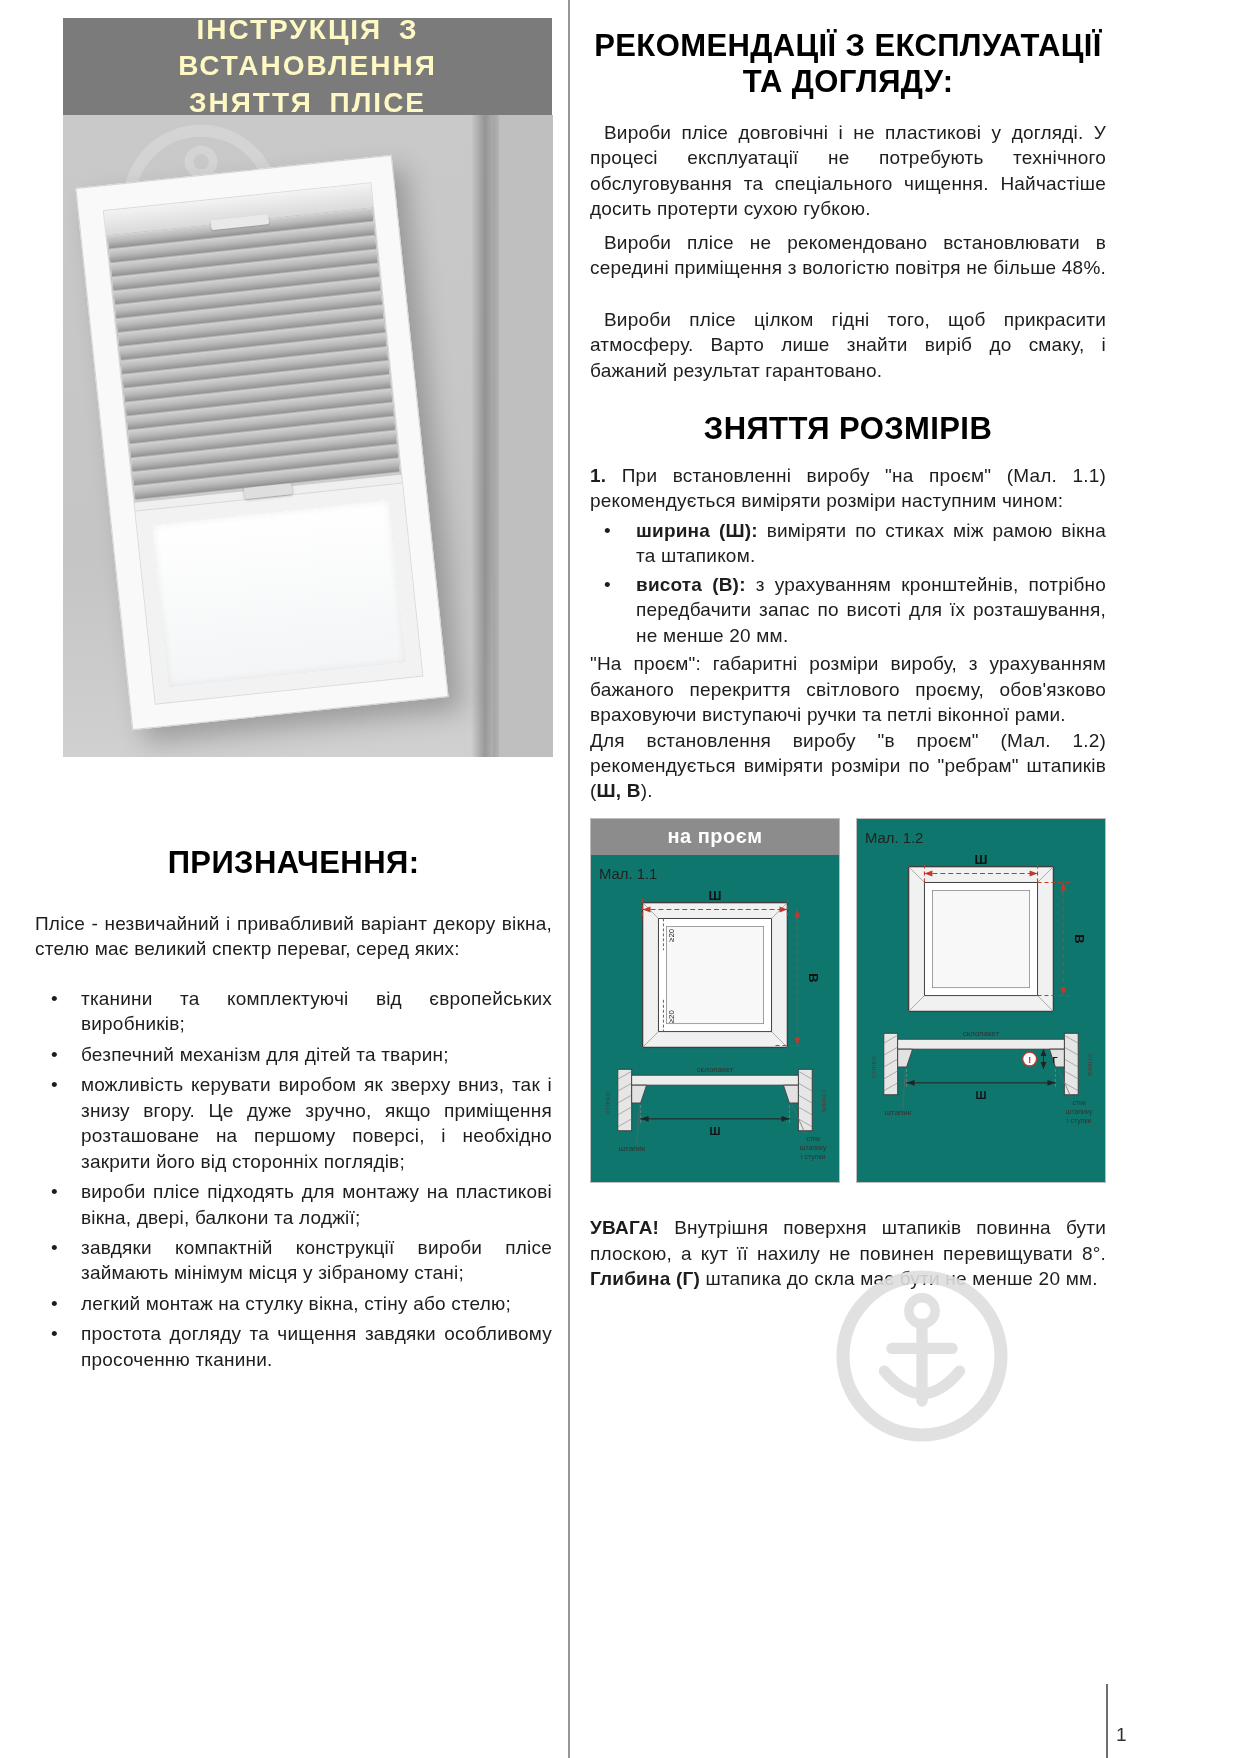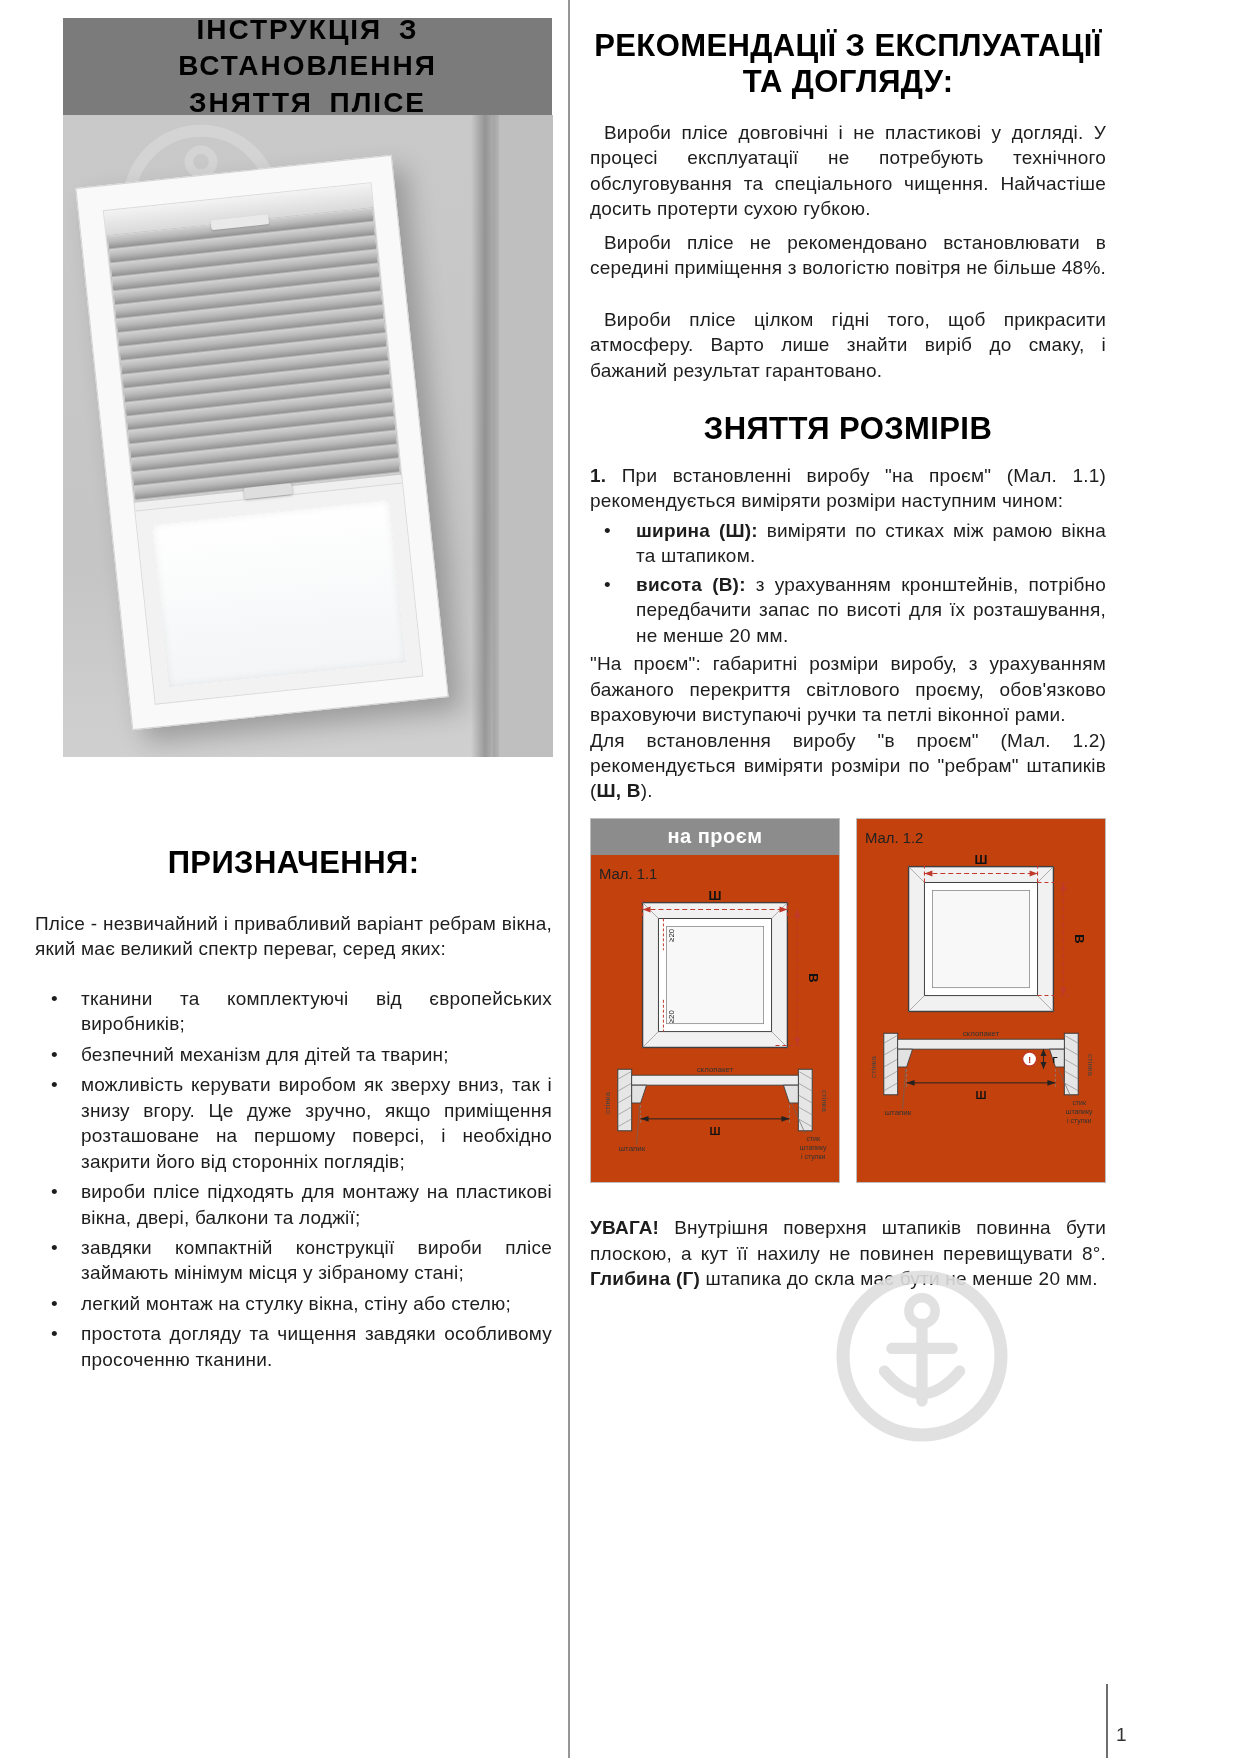--- a/index.html
+++ b/index.html
@@ -3,21 +3,21 @@
 <meta charset="utf-8">
 <style>
   html,body{margin:0;padding:0;background:#fff;}
   .page{position:relative;width:1245px;height:1758px;background:#fff;overflow:hidden;
         font-family:"Liberation Sans","DejaVu Sans",sans-serif;color:#1d1d1d;}
   .divider{position:absolute;left:568px;top:0;width:2px;height:1758px;background:#969696;}
 
   
   .left-header{position:absolute;left:63px;top:18px;width:489px;height:97px;background:#7b7b7b;
                display:flex;flex-direction:column;justify-content:center;align-items:center;}
-  .left-header div{color:#000000;font-weight:bold;font-size:28px;line-height:1.3;
+  .left-header div{color:#fef9c3;font-weight:bold;font-size:28px;line-height:1.3;
                    letter-spacing:2px;word-spacing:7px;text-align:center;}
   .photo{position:absolute;left:63px;top:115px;width:490px;height:642px;overflow:hidden;
          background:linear-gradient(180deg,#c9c9c9 0%,#c5c5c5 70%,#d0d0d0 100%);}
   .right-wall{position:absolute;right:0;top:0;width:60px;height:100%;background:#bfbfbf;}
   .shadow-band{position:absolute;right:54px;top:0;width:28px;height:100%;
                background:linear-gradient(90deg,rgba(50,50,50,0) 0%,rgba(50,50,50,.35) 50%,rgba(50,50,50,.08) 100%);}
   .wm{pointer-events:none;}
   .wm svg{width:100%;height:100%;}
   .wm-photo{position:absolute;left:52px;top:2px;width:172px;height:172px;color:#d6d6d6;opacity:.85;}
   .wm-page{position:absolute;left:828px;top:1262px;width:188px;height:188px;color:#dedede;opacity:.9;z-index:3;}
@@ -52,21 +52,21 @@
   .p2{margin:0 0 26px 0;text-indent:14px;}
   .p3{margin:0;text-indent:14px;}
   .h-measure{margin:28px 0 16px 0;}
   .step{margin:0 0 4px 0;}
   ul.mlist{list-style:none;margin:0 0 2px 0;padding:0;}
   ul.mlist li{position:relative;padding-left:46px;margin:0 0 3px 0;}
   ul.mlist .dot{position:absolute;left:14px;top:0;}
   .note{margin:0;}
 
   .figures{display:flex;gap:16px;margin-top:14px;}
-  .figbox{width:250px;border:1px solid #bdbdbd;background:#c2410c;box-sizing:border-box;}
+  .figbox{width:250px;border:1px solid #bdbdbd;background:#0f766e;box-sizing:border-box;}
   .figtab{height:36px;background:#8c8c8c;display:flex;align-items:center;justify-content:center;
           color:#fff;font-weight:bold;font-size:20px;letter-spacing:.5px;}
   .figbox svg{display:block;width:100%;height:auto;}
   .figbox svg text{font-family:"Liberation Sans","DejaVu Sans",sans-serif;}
 
   .attention{margin-top:32px;}
 
   .footer-line{position:absolute;left:1106px;top:1684px;width:2px;height:74px;background:#6e6e6e;}
   .page-number{position:absolute;left:1116px;top:1724px;font-size:19px;color:#333;}
 </style>
@@ -102,21 +102,21 @@
         <div class="handle"></div>
         <div class="sash">
             <div class="glass"></div>
           </div>
       </div>
     </div>
   </div>
 
   <section class="left-text">
     <h2 class="h-big h-purpose">ПРИЗНАЧЕННЯ:</h2>
-    <p class="body-text intro">Плісе - незвичайний і привабливий варіант ребрам вікна, який має великий спектр переваг, серед яких:</p>
+    <p class="body-text intro">Плісе - незвичайний і привабливий варіант декору вікна, стелю має великий спектр переваг, серед яких:</p>
     <ul class="blist body-text">
       <li><span class="dot">•</span><span>тканини та комплектуючі від європейських виробників;</span></li>
       <li><span class="dot">•</span><span>безпечний механізм для дітей та тварин;</span></li>
       <li><span class="dot">•</span><span>можливість керувати виробом як зверху вниз, так і знизу вгору. Це дуже зручно, якщо приміщення розташоване на першому поверсі, і необхідно закрити його від сторонніх поглядів;</span></li>
       <li><span class="dot">•</span><span>вироби плісе підходять для монтажу на пластикові вікна, двері, балкони та лоджії;</span></li>
       <li><span class="dot">•</span><span>завдяки компактній конструкції вироби плісе займають мінімум місця у зібраному стані;</span></li>
       <li><span class="dot">•</span><span>легкий монтаж на стулку вікна, стіну або стелю;</span></li>
       <li><span class="dot">•</span><span>простота догляду та чищення завдяки особливому просоченню тканини.</span></li>
     </ul>
   </section>

